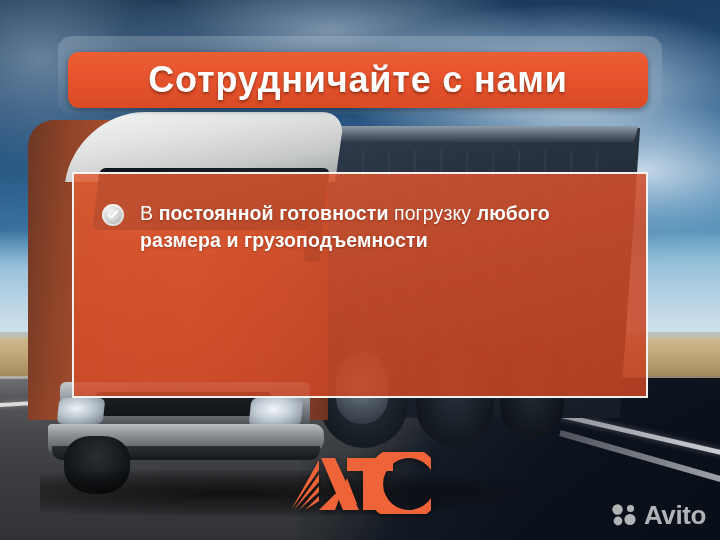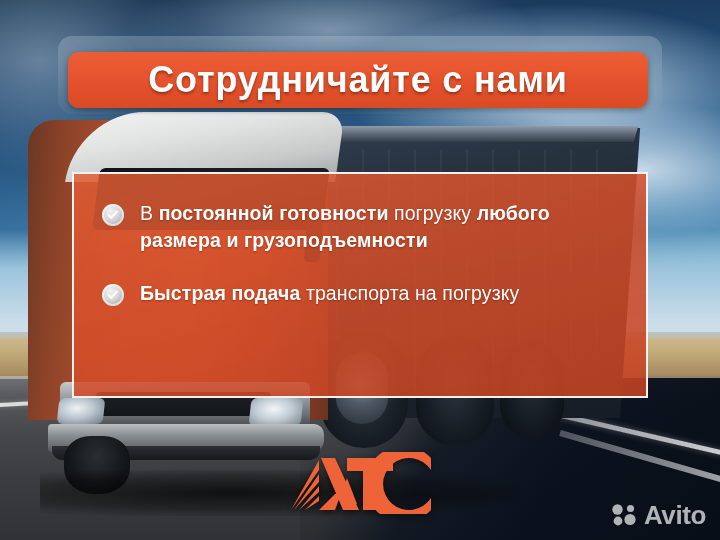--- a/index.html
+++ b/index.html
@@ -291,28 +291,20 @@
 
     <div class="bullet-row">
       <span class="bullet-icon">
         <svg width="12" height="12" viewBox="0 0 12 12" aria-hidden="true">
           <path d="M1.8 6.2 L4.3 8.7 L10 2.6" fill="none" stroke="#ffffff" stroke-width="2.2" stroke-linecap="round" stroke-linejoin="round"></path>
         </svg>
       </span>
       <span class="bullet-text"><span>В </span><b>постоянной готовности</b><span> погрузку </span><b>любого размера и грузоподъемности</b></span>
     </div>
 
-    <div class="bullet-row">
-      <span class="bullet-icon">
-        <svg width="12" height="12" viewBox="0 0 12 12" aria-hidden="true">
-          <path d="M1.8 6.2 L4.3 8.7 L10 2.6" fill="none" stroke="#ffffff" stroke-width="2.2" stroke-linecap="round" stroke-linejoin="round"></path>
-        </svg>
-      </span>
-      <span class="bullet-text"><b>Быстрая подача</b><span> транспорта на погрузку</span></span>
-    </div>
 
 
   </div>
 
   <div class="logo">
     <svg width="150" height="62" viewBox="0 0 150 62" aria-hidden="true">
       <g fill="#EE6337">
 
         <polygon points="6,58 34,8 34,18"></polygon>
         <polygon points="9,58 34,22 34,30"></polygon>

